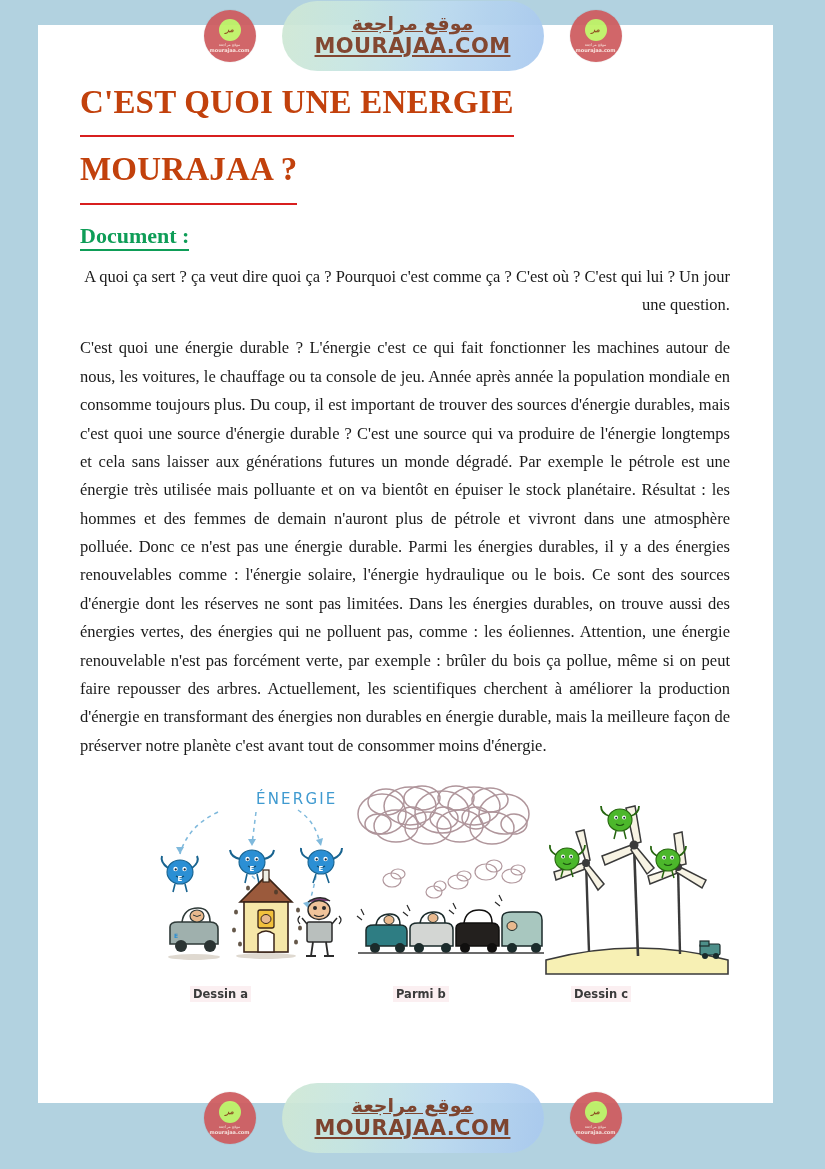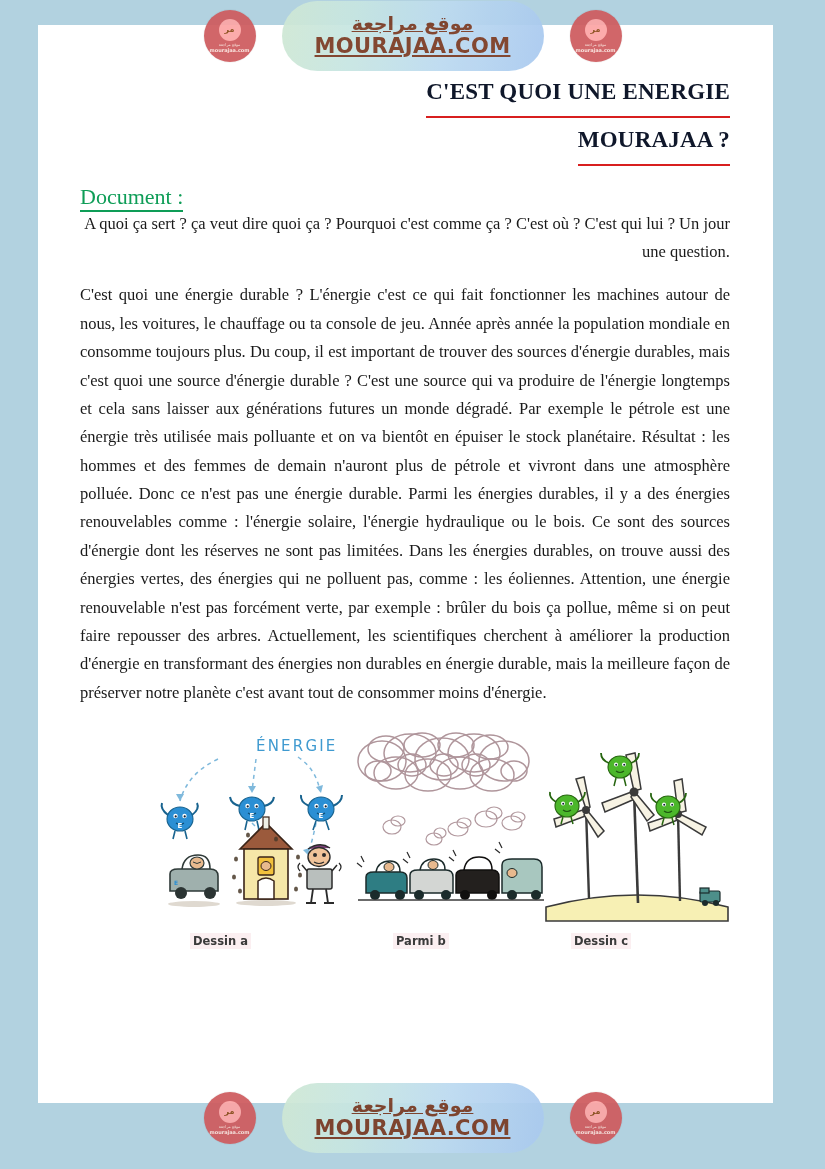--- a/index.html
+++ b/index.html
@@ -84,29 +84,30 @@
     align-items: center;
     justify-content: center;
     box-shadow: 0 0 0 1px rgba(0,0,0,0.04);
   }
   .wm-logo.left  { left: -78px; }
   .wm-logo.right { right: -78px; }
   .wm-logo-badge {
     width: 22px;
     height: 22px;
     border-radius: 50%;
-    background: #fca5a5;
+    background: #bef264;
     display: flex;
     align-items: center;
     justify-content: center;
     font-family: "DejaVu Sans", sans-serif;
     font-size: 8px;
     font-weight: bold;
     color: #8a4a16;
     margin-bottom: 2px;
+    font-style: italic;
   }
   .wm-logo-ar {
     font-family: "DejaVu Sans", sans-serif;
     font-size: 4px;
     color: #f6dcd5;
     line-height: 1.15;
     direction: rtl;
   }
   .wm-logo-url {
     font-family: "DejaVu Sans", sans-serif;
@@ -118,39 +119,40 @@
 
   
   #doc-body {
     position: absolute;
     left: 42px;
     top: 45px;
     width: 650px;
   }
 
   #page-title {
-    color: #0f172a;
+    color: #c2410c;
     font-family: "Liberation Serif", serif;
     font-weight: bold;
-    font-size: 23px;
-    text-align: right;
+    font-size: 33px;
+    text-align: left;
     line-height: 1.95;
     letter-spacing: 0.2px;
   }
   #page-title .tline {
     display: inline-block;
     border-bottom: 2.5px solid #d81f1f;
     padding-bottom: 1px;
   }
 
   #document-heading {
     margin-top: 18px;
+    margin-bottom: 14px;
     color: #0e9d57;
     font-family: "Liberation Serif", serif;
-    font-weight: normal;
+    font-weight: bold;
     font-size: 22px;
   }
   #document-heading span {
     border-bottom: 2.5px solid #0e9d57;
     padding-bottom: 1px;
   }
 
   .para {
     font-family: "Liberation Serif", serif;
     font-size: 16.5px;

